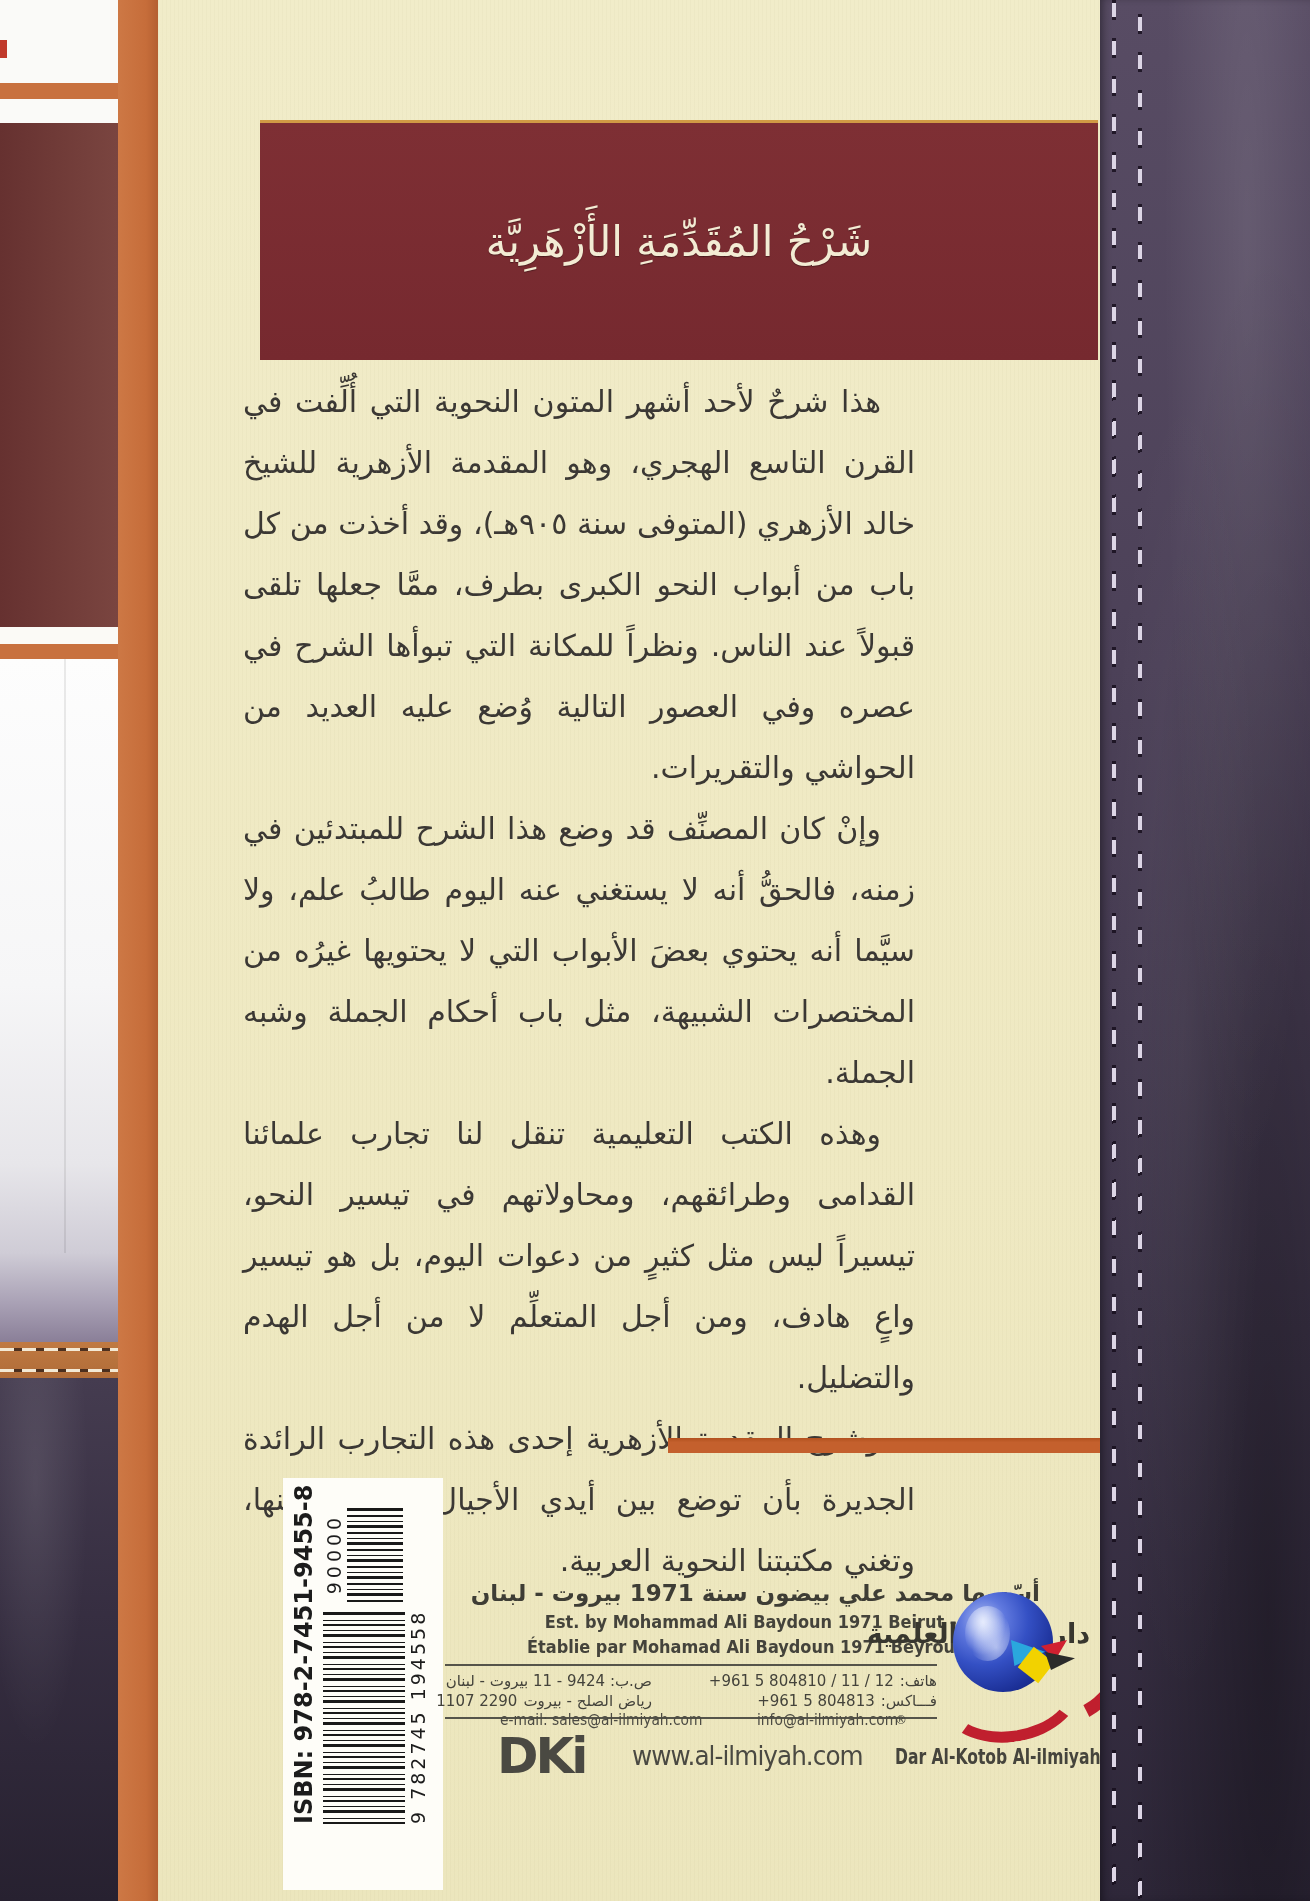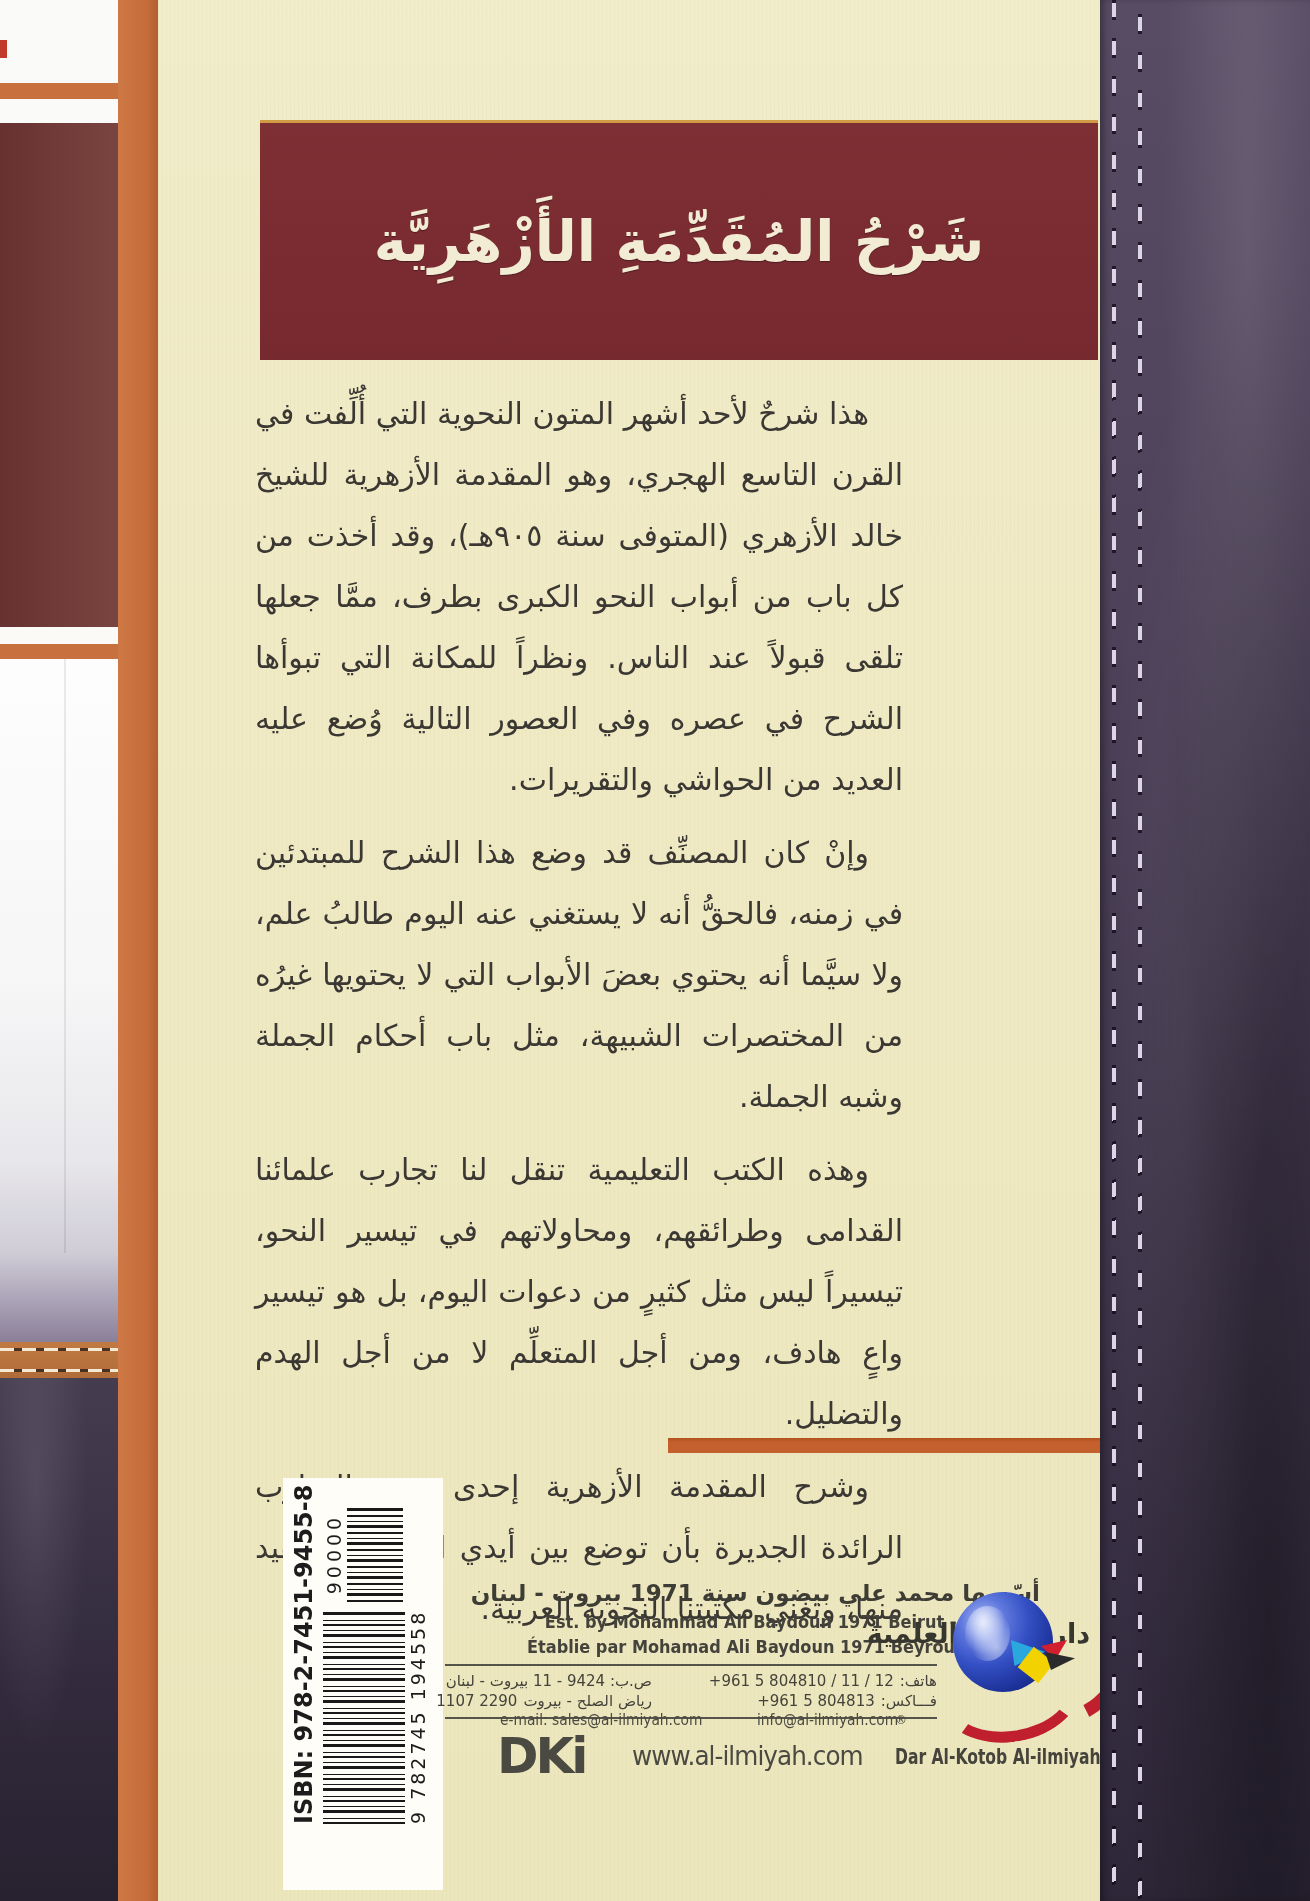--- a/index.html
+++ b/index.html
@@ -31,25 +31,25 @@
   
   .page{position:absolute;left:158px;top:0;width:942px;height:1901px;
     background:
       repeating-linear-gradient(90deg, rgba(120,110,60,.03) 0 1px, transparent 1px 4px),
       linear-gradient(180deg,#f1ecc9 0%,#efe9c2 60%,#ece6bd 100%);}
   .title-box{position:absolute;left:102px;top:120px;width:838px;height:237px;
     background:linear-gradient(180deg,#7e2f34 0%,#76292f 100%);
     border-top:3px solid #d19a45;
     display:flex;flex-direction:column;align-items:center;justify-content:center;gap:14px;
     color:#f3ecd4;direction:rtl;}
-  .title-l1{font-size:56px;font-weight:bold;letter-spacing:1px;text-shadow:0 1px 1px rgba(0,0,0,.35);}
+  .title-l1{font-size:42px;font-weight:normal;letter-spacing:1px;text-shadow:0 1px 1px rgba(0,0,0,.35);}
   .title-l2{font-size:42px;font-weight:bold;letter-spacing:1px;text-shadow:0 1px 1px rgba(0,0,0,.35);}
   .synopsis{position:absolute;left:85px;top:371px;width:672px;direction:rtl;
     text-align:justify;color:#3b3834;font-size:30px;line-height:61px;}
-  .synopsis p{margin:12px;text-indent:34px;}
+  .synopsis p{margin:0;text-indent:34px;}
   .sep-bar{position:absolute;left:510px;top:1438px;width:432px;height:15px;
     background:linear-gradient(180deg,#b2511f 0%,#c4602d 30%,#c4602d 100%);}
   
   .isbn-label{position:absolute;left:125px;top:1478px;width:160px;height:412px;background:#fefdf8;}
   .rotor{position:absolute;left:-90px;top:103px;width:340px;height:146px;
     transform:rotate(-90deg);color:#1c1c1c;}
   .isbn-line{font-size:24px;font-weight:bold;letter-spacing:0;white-space:nowrap;margin:0 0 5px 0;}
   .bars-row{display:flex;gap:10px;align-items:flex-start;}
   .main-code{width:212px;}
   .bars{height:82px;background:repeating-linear-gradient(90deg,

